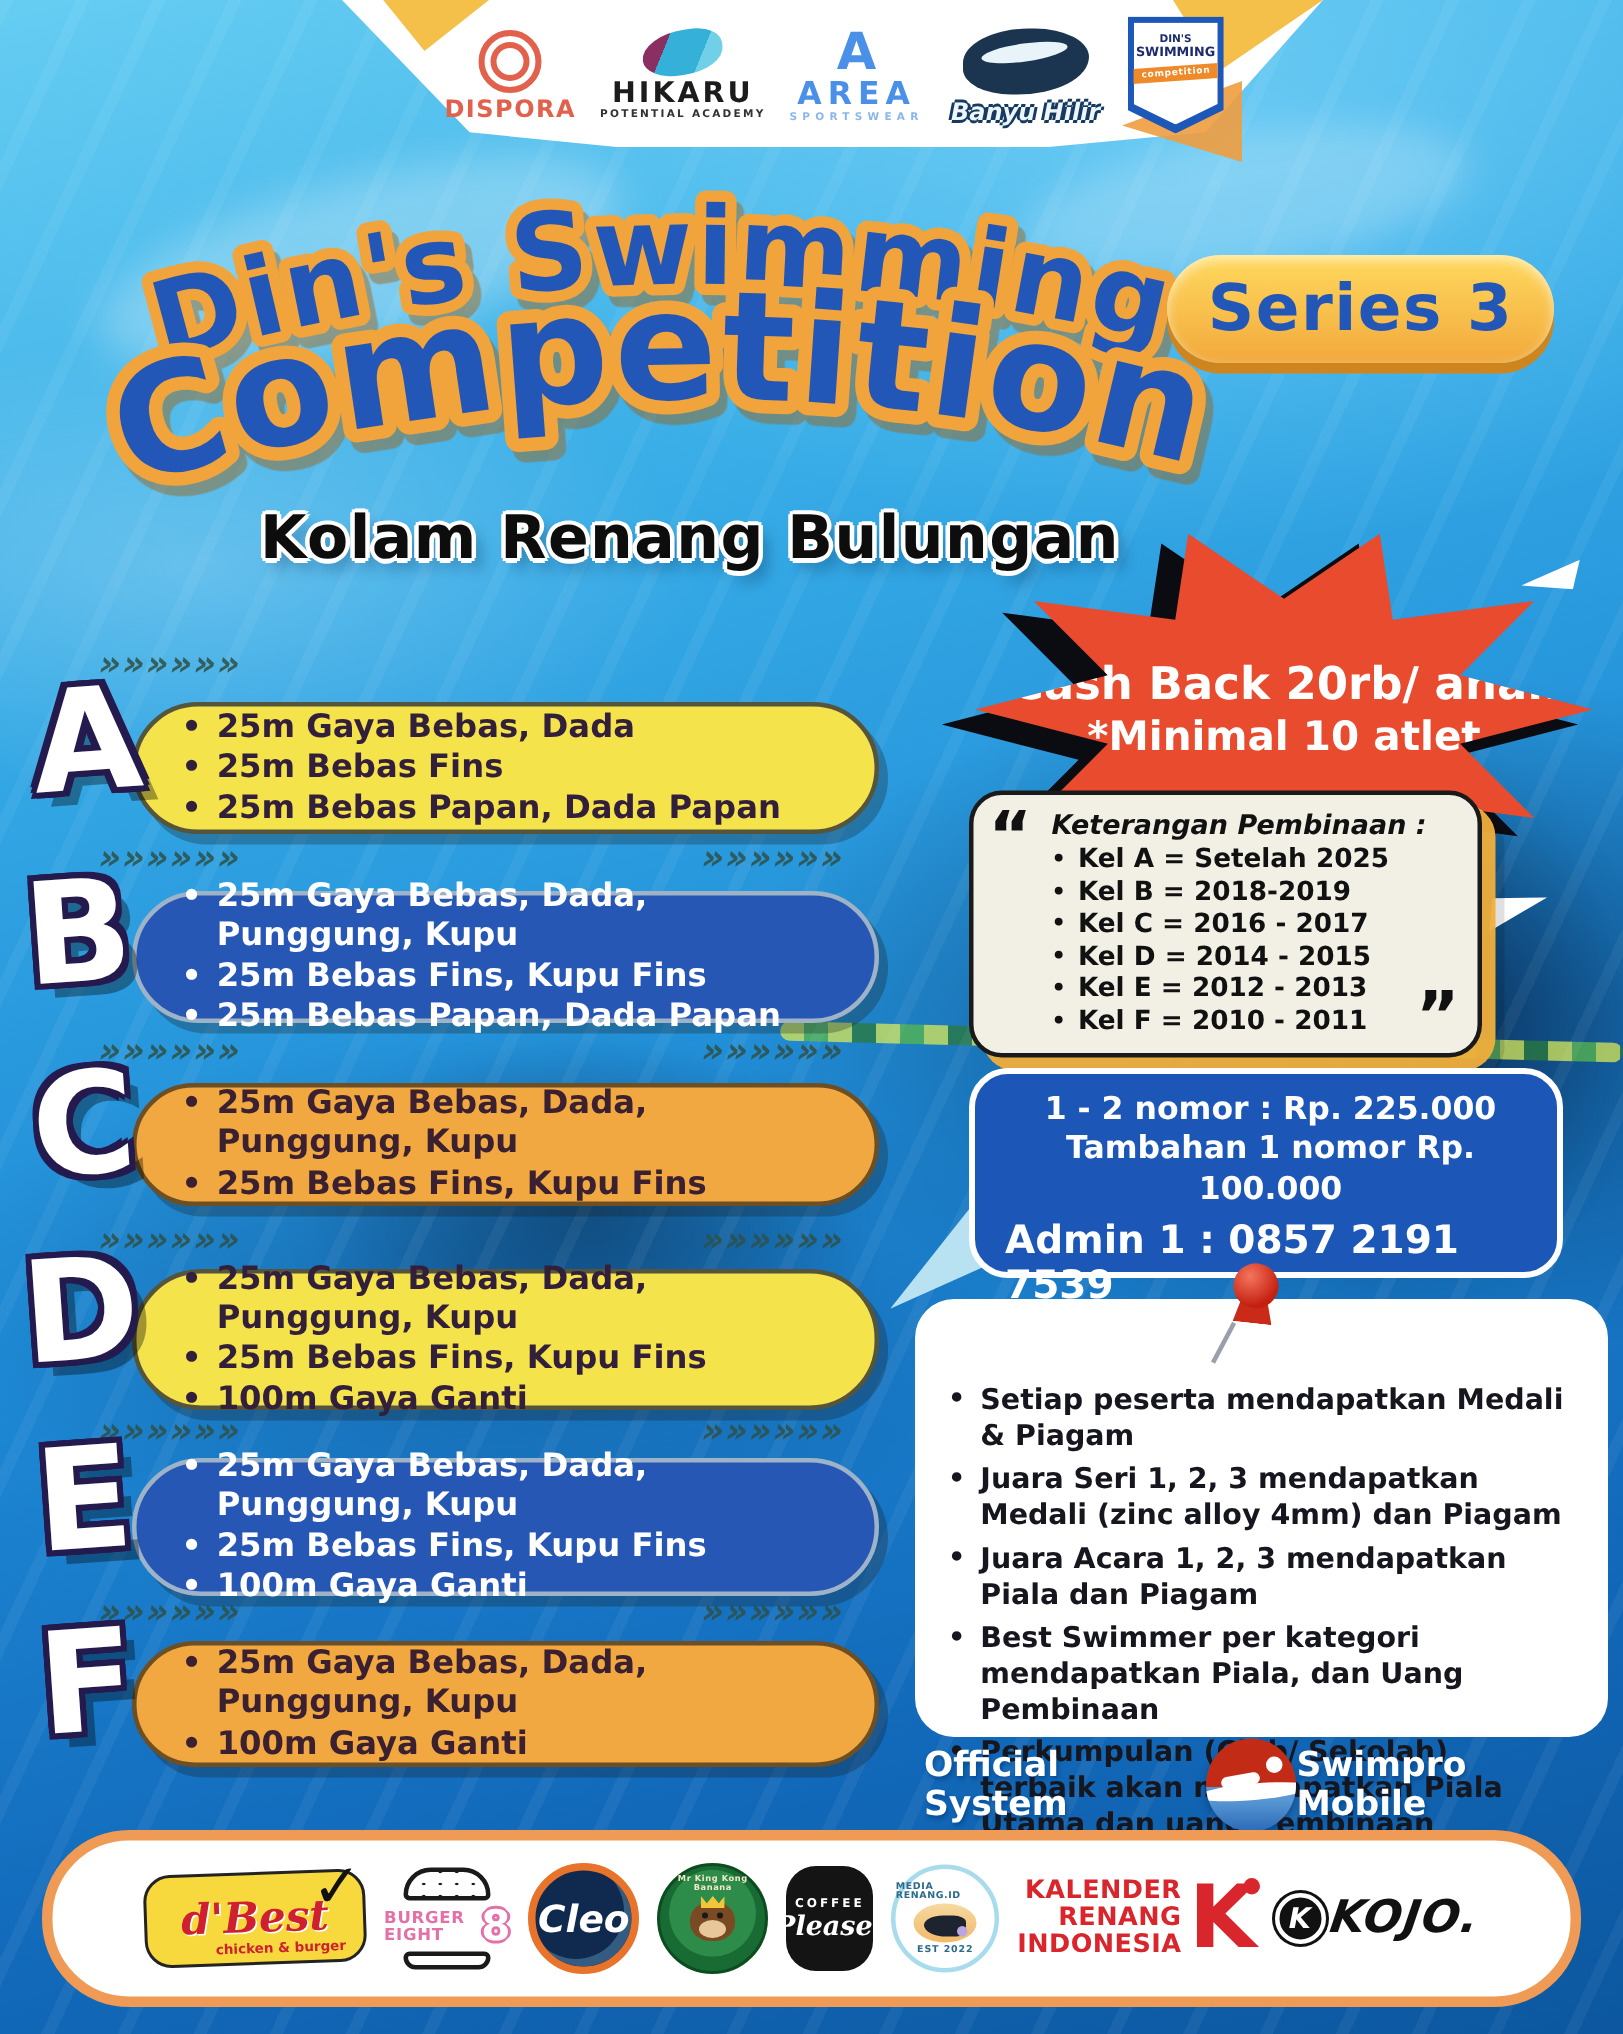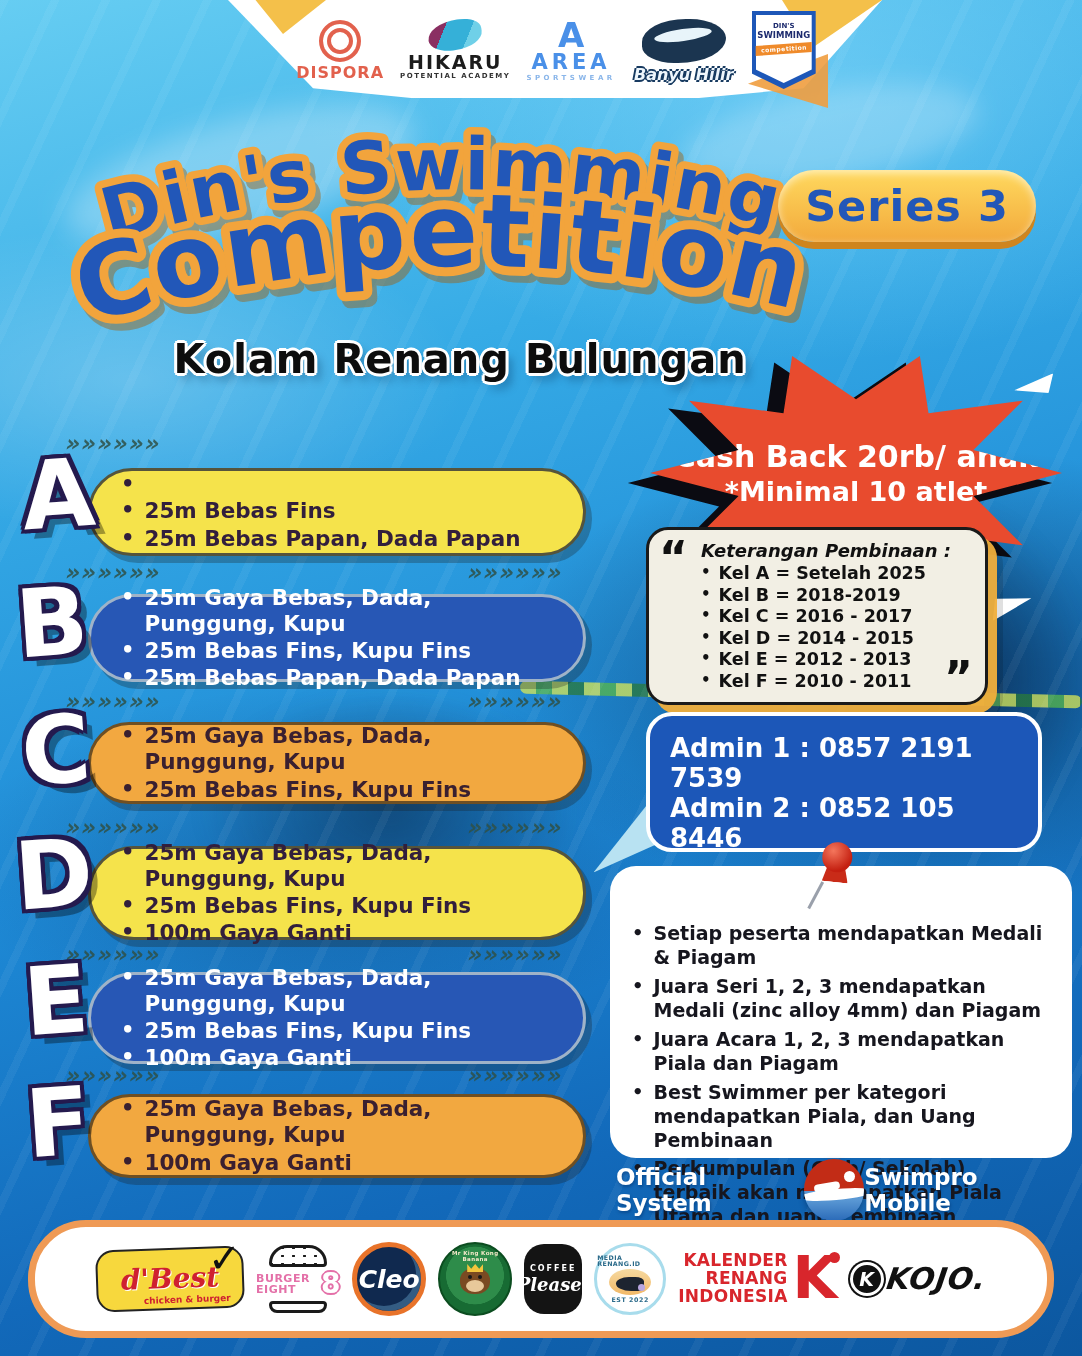--- a/index.html
+++ b/index.html
@@ -241,20 +241,21 @@
   <div class="cat-letter letter-a">A</div>
   <div class="cat-letter letter-b">B</div>
   <div class="cat-letter letter-c">C</div>
   <div class="cat-letter letter-d">D</div>
   <div class="cat-letter letter-e">E</div>
   <div class="cat-letter letter-f">F</div>
 
   <div class="pill pill-yellow pill-a">
     <div class="li">
         <span class="dot">•</span>
+        <span>25m Gaya Bebas, Dada</span>
       </div>
     <div class="li">
         <span class="dot">•</span>
         <span>25m Bebas Fins</span>
       </div>
     <div class="li">
         <span class="dot">•</span>
         <span>25m Bebas Papan, Dada Papan</span>
       </div>
   </div>
@@ -356,20 +357,24 @@
       </div>
     <div class="birth-li">
         <span class="dot">•</span>
         <span>Kel F = 2010 - 2011</span>
       </div>
     <div class="birth-quote q-close">”</div>
   </div>
 
   <div class="price-tail"></div>
   <div class="price-box">
+    <div class="price-top">
+      <div>1 - 2 nomor : Rp. 225.000</div>
+      <div>Tambahan 1 nomor Rp. 100.000</div>
+    </div>
     <div class="price-admin">
       <div>Admin 1 : 0857 2191 7539</div>
       <div>Admin 2 : 0852 105 8446</div>
     </div>
   </div>
 
   <div class="benefit-box">
     <div class="ben-li">
         <span class="dot">•</span>
         <span>Setiap peserta mendapatkan Medali &amp; Piagam</span>

